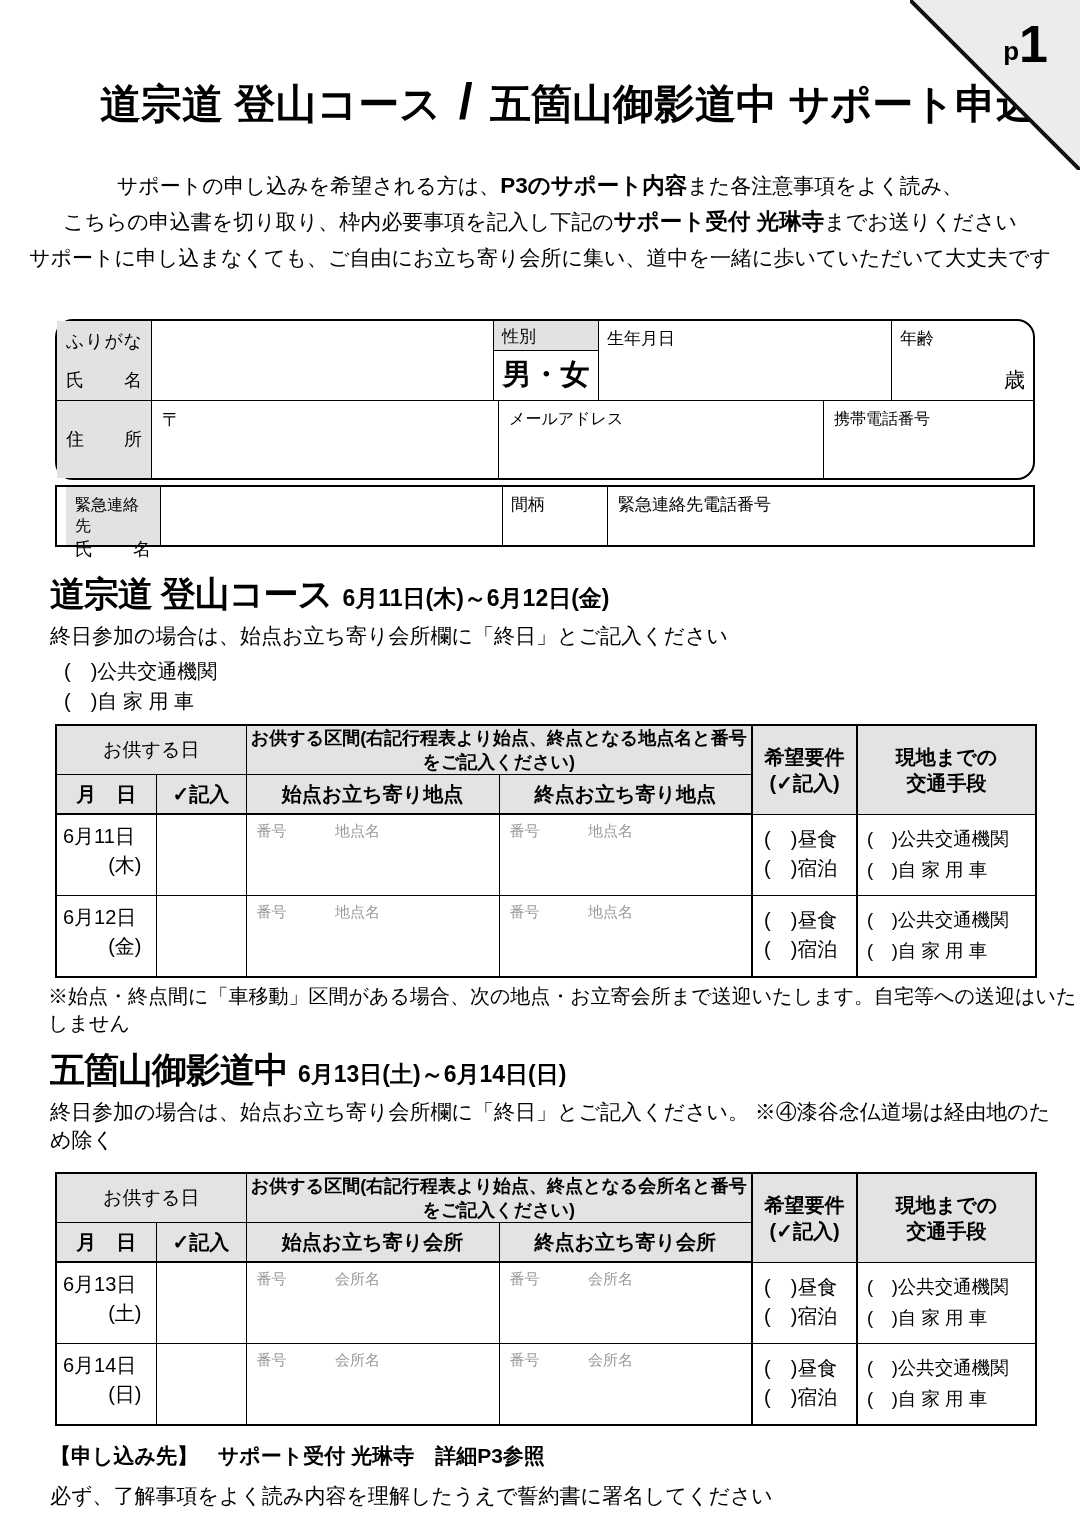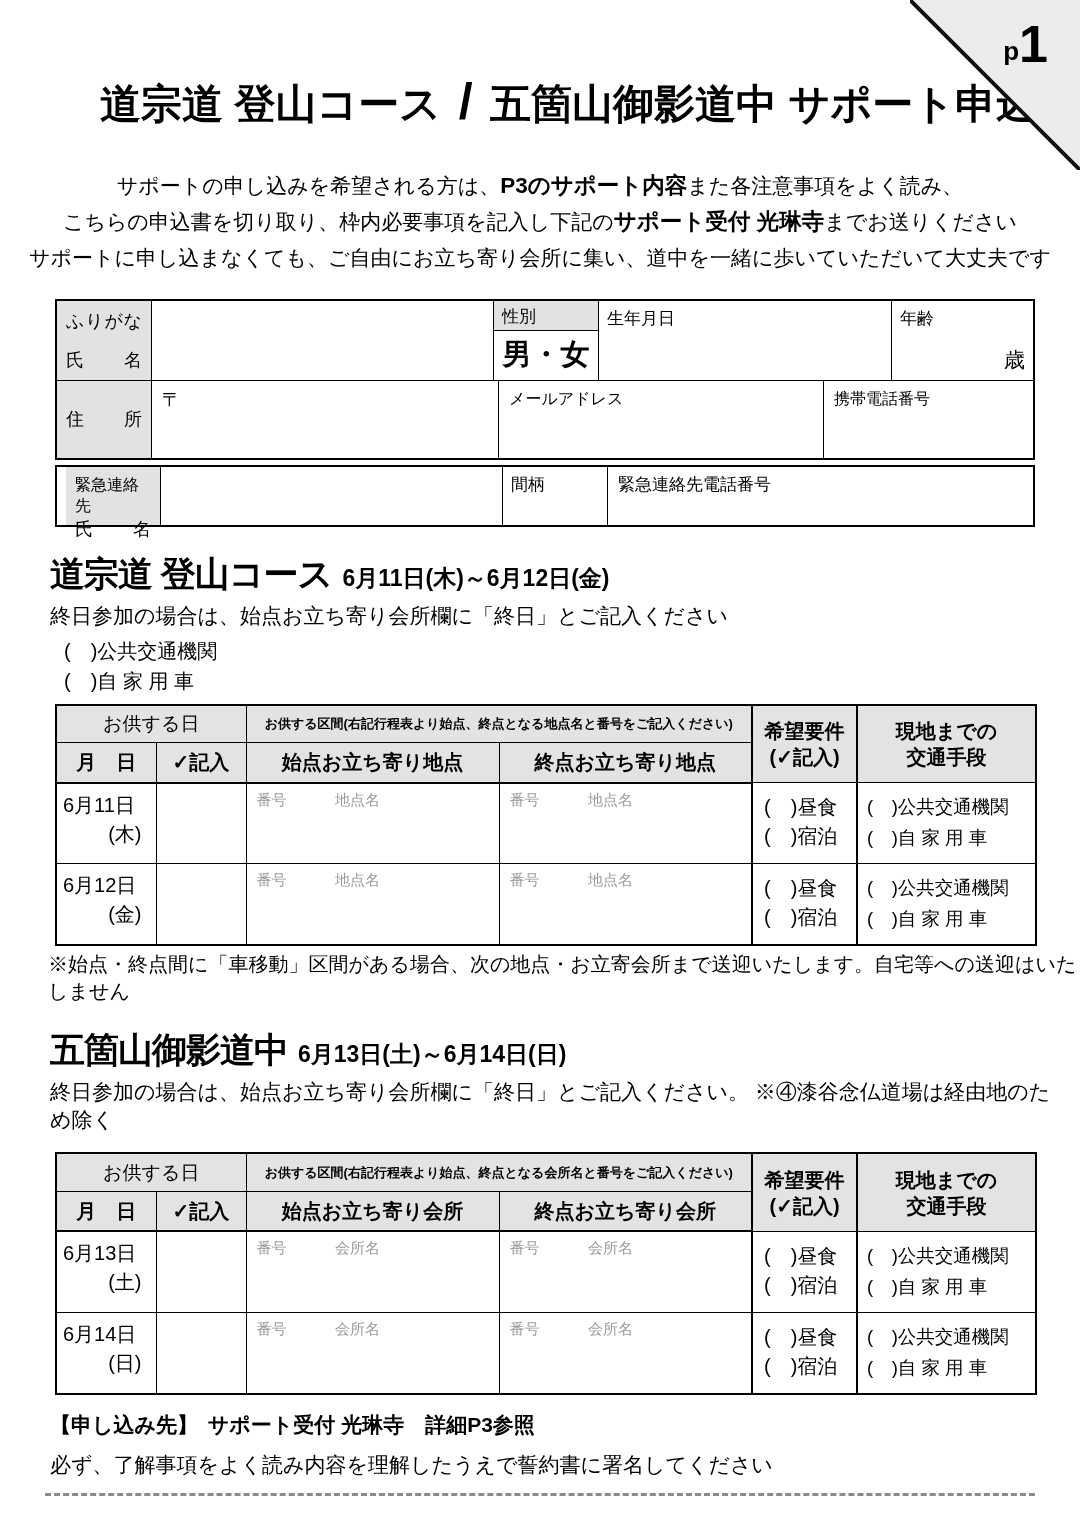--- a/index.html
+++ b/index.html
@@ -20,21 +20,21 @@
   .pageno .n { font-size:52px; font-weight:700; letter-spacing:-2px; }
 
   .title { margin: 72px 40px 0 100px; font-size:41px; font-weight:900; letter-spacing:0px; white-space:nowrap; }
   .title .slash { font-size:50px; font-weight:900; padding:0 6px; }
 
   .intro { margin-top:36px; text-align:center; font-size:21px; line-height:1.62; font-weight:500; }
   .intro b { font-size:22.5px; font-weight:800; }
 
   
   .pbox { width:980px; margin-left:55px; border:2.5px solid #000; }
-  .pbox1 { margin-top:24px; }
+  .pbox1 { margin-top:44px;border-radius:18px; }
   .pbox2 { margin-top:5px;padding-left:9px; }
   .prow { display:flex; }
   .prow1 { height:80px; border-bottom:1.5px solid #000; }
   .prow2 { height:77px; }
   .prow3 { height:58px; }
   .cell { border-right:1.5px solid #000; position:relative; }
   .cell:last-child { border-right:none; }
   .plabel { width:95px; background:#e2e2e2; padding:8px 9px; font-size:18px; display:flex; flex-direction:column; justify-content:space-between; }
   .spread { text-align:justify; text-align-last:justify; }
   .plabel .small { font-size:16px; }
@@ -64,38 +64,38 @@
   .sec1-left { display:flex; align-items:center; }
   .pill { background:#e0e0e0; border-radius:20px; padding:5px 16px; font-size:20px; font-weight:500; }
   .lodging { font-size:21px; margin-left:10px; white-space:nowrap; }
   .sec1-right { margin-left:14px; font-size:20px; line-height:1.5; white-space:nowrap; }
 
   
   .ftable { border-collapse:collapse; width:980px; margin:8px 0 0 55px; table-layout:fixed; border:2.5px solid #000; }
   .ftable th, .ftable td { border:1.5px solid #000; font-weight:normal; }
   .ftable th { background:#e3e3e3; }
   .ftable .hA { height:38px; font-size:19px; font-weight:600; }
-  .ftable .hA .szgroup { font-size:13px; font-weight:600; }
+  .ftable .hA .szgroup { font-size:18px; font-weight:600; }
   .ftable .hB th { height:40px; font-size:20px; font-weight:600; border-bottom:2.5px solid #000; }
   .ftable .thick-l { border-left:2.5px solid #000; }
   .ftable .two-line { font-size:20px; font-weight:600; line-height:1.3; }
   .body-row td { height:72px; }
   td.datec { font-size:20px; padding:8px 6px; vertical-align:top; }
   td.datec .l2 { text-align:right; padding:2px 8px 0 0; }
   td.pointc { vertical-align:top; padding:7px 0 0 10px; }
   .ph { color:#999; font-size:15px; }
   .ph + .ph { margin-left:44px; }
   td.reqc, td.transc { padding:4px; }
   .optcol { display:flex; flex-direction:column; justify-content:space-between; height:72px; padding:7px 4px 9px 7px; font-size:20px; white-space:nowrap; }
   td.transc .optcol { font-size:18.5px; padding-left:5px; }
 
   .tnote { margin:5px 0 0 48px; font-size:20px; font-weight:500; }
 
   .applyline { margin:16px 0 0 50px; font-size:21px; font-weight:800; }
-  .applyline .val { margin-left:4px; }
+  .applyline .val { margin-left:14px; }
   .readline { margin:12px 0 0 50px; font-size:21px; font-weight:500; }
 
   .dashline { margin:14px 0 0 45px; width:990px; border-top:3.5px dashed #8a8a8a; }
 
   .pledge-title { margin-top:8px; text-align:center; font-size:31px; font-weight:900; letter-spacing:2px; }
 </style>
 </head>
 <body>
 
 <div class="page">
@@ -267,21 +267,21 @@
           <div>(　)公共交通機関</div>
           <div>(　)自 家 用 車</div>
         </div>
       </td>
     </tr>
   </tbody>
     </table>
 
   <div class="tnote">※始点・終点間に「車移動」区間がある場合、次の地点・お立寄会所まで送迎いたします。自宅等への送迎はいたしません</div>
 
-  <div class="sechead" style="margin-top:22px;">
+  <div class="sechead" style="margin-top:10px;">
     <span class="h">五箇山御影道中</span>
     <span class="d">6月13日(土)～6月14日(日)</span>
   </div>
   <div class="secnote">終日参加の場合は、始点お立ち寄り会所欄に「終日」とご記入ください。 ※④漆谷念仏道場は経由地のため除く</div>
 
   <table class="ftable" style="margin-top:18px;">
     <colgroup>
         <col style="width:100px">
         <col style="width:90px">
         <col style="width:253px">

